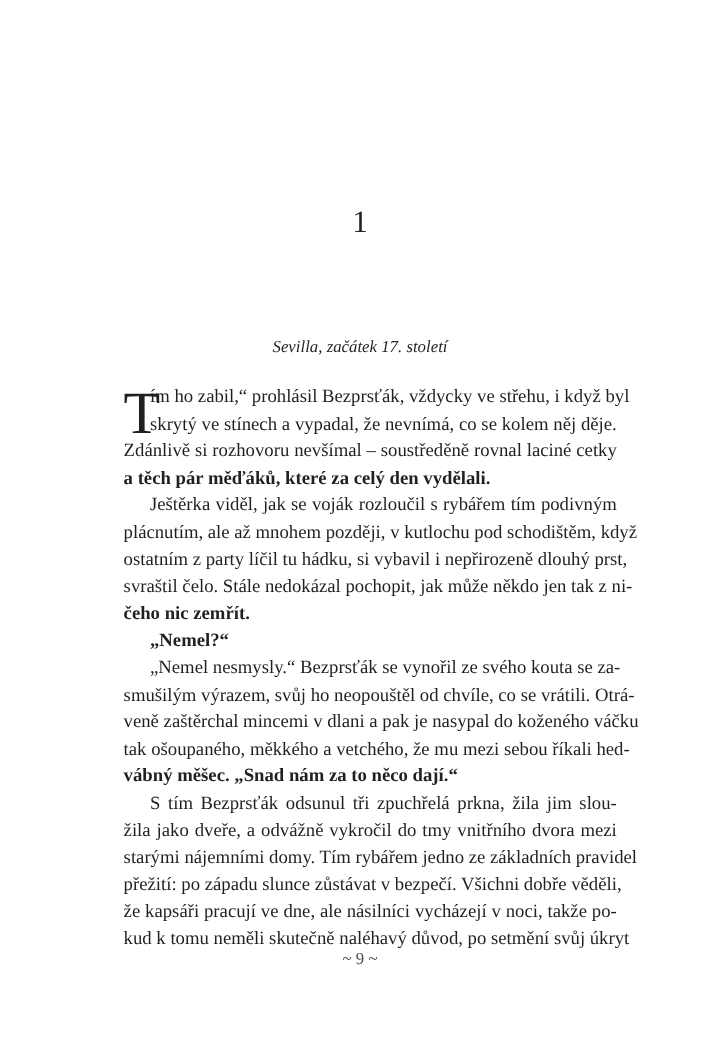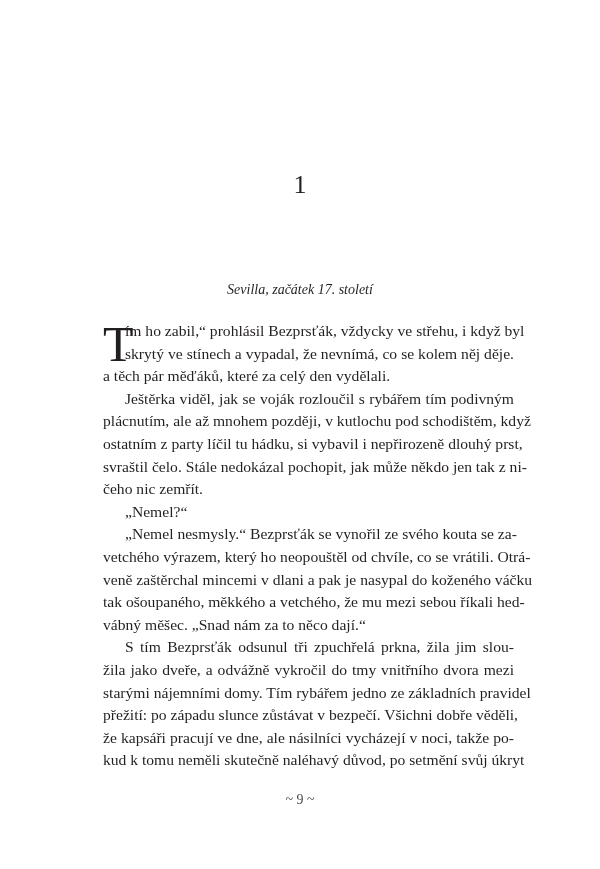--- a/index.html
+++ b/index.html
@@ -1,47 +1,48 @@
 <!DOCTYPE html>
 <html><head>
   <meta charset="utf-8">
   <style>
     html, body { margin: 0; padding: 0; background: #ffffff; }
     body { width: 600px; height: 869px; position: relative; overflow: hidden; font-family: "Liberation Serif", "DejaVu Serif", serif; color: #231f20; }
     .chapter-number { position: absolute; top: 170px; left: 0; width: 600px; text-align: center; font-size: 26px; line-height: 30px; }
     .subtitle { position: absolute; top: 280px; left: 0; width: 600px; text-align: center; font-style: italic; font-size: 14px; line-height: 20px; }
     .body-text { position: absolute; top: 320px; left: 103px; width: 411px; font-size: 15.6px; }
     .line { display: block; height: 22.6px; line-height: 22.6px; text-align: justify; text-align-last: justify; white-space: nowrap; overflow: visible; }
-    .line.last { text-align-last: left; }
+    .line.last { text-align-last: left; font-weight: bold; }
     .line.indent { padding-left: 22px; }
     .line.dropcap-line { padding-left: 22px; }
     .dropcap { position: absolute; left: 0; top: 2px; font-size: 50px; line-height: 44px; color: #231f20; }
     .page-number { position: absolute; top: 790px; left: 0; width: 600px; text-align: center; font-size: 14px; line-height: 20px; color: #4a4a4a; }
   </style>
 </head>
 <body>
 
 <div>
   <div class="chapter-number">1</div>
   <div class="subtitle">Sevilla, začátek 17. století</div>
 
   <div class="body-text">
     <span class="dropcap">T</span>
     <div id="lines">
         <span class="line dropcap-line">ím ho zabil,“ prohlásil Bezprsťák, vždycky ve střehu, i když byl</span>
         <span class="line dropcap-line">skrytý ve stínech a vypadal, že nevnímá, co se kolem něj děje.</span>
+        <span class="line">Zdánlivě si rozhovoru nevšímal – soustředěně rovnal laciné cetky</span>
         <span class="line last">a těch pár měďáků, které za celý den vydělali.</span>
         <span class="line indent">Ještěrka viděl, jak se voják rozloučil s rybářem tím podivným</span>
         <span class="line">plácnutím, ale až mnohem později, v kutlochu pod schodištěm, když</span>
         <span class="line">ostatním z party líčil tu hádku, si vybavil i nepřirozeně dlouhý prst,</span>
         <span class="line">svraštil čelo. Stále nedokázal pochopit, jak může někdo jen tak z ni-</span>
         <span class="line last">čeho nic zemřít.</span>
         <span class="line indent last">„Nemel?“</span>
         <span class="line indent">„Nemel nesmysly.“ Bezprsťák se vynořil ze svého kouta se za-</span>
-        <span class="line">vetchého výrazem, který ho neopouštěl od chvíle, co se vrátili. Otrá-</span>
+        <span class="line">smušilým výrazem, svůj ho neopouštěl od chvíle, co se vrátili. Otrá-</span>
         <span class="line">veně zaštěrchal mincemi v dlani a pak je nasypal do koženého váčku</span>
         <span class="line">tak ošoupaného, měkkého a vetchého, že mu mezi sebou říkali hed-</span>
         <span class="line last">vábný měšec. „Snad nám za to něco dají.“</span>
         <span class="line indent">S tím Bezprsťák odsunul tři zpuchřelá prkna, žila jim slou-</span>
         <span class="line">žila jako dveře, a odvážně vykročil do tmy vnitřního dvora mezi</span>
         <span class="line">starými nájemními domy. Tím rybářem jedno ze základních pravidel</span>
         <span class="line">přežití: po západu slunce zůstávat v bezpečí. Všichni dobře věděli,</span>
         <span class="line">že kapsáři pracují ve dne, ale násilníci vycházejí v noci, takže po-</span>
         <span class="line">kud k tomu neměli skutečně naléhavý důvod, po setmění svůj úkryt</span>
       </div>

